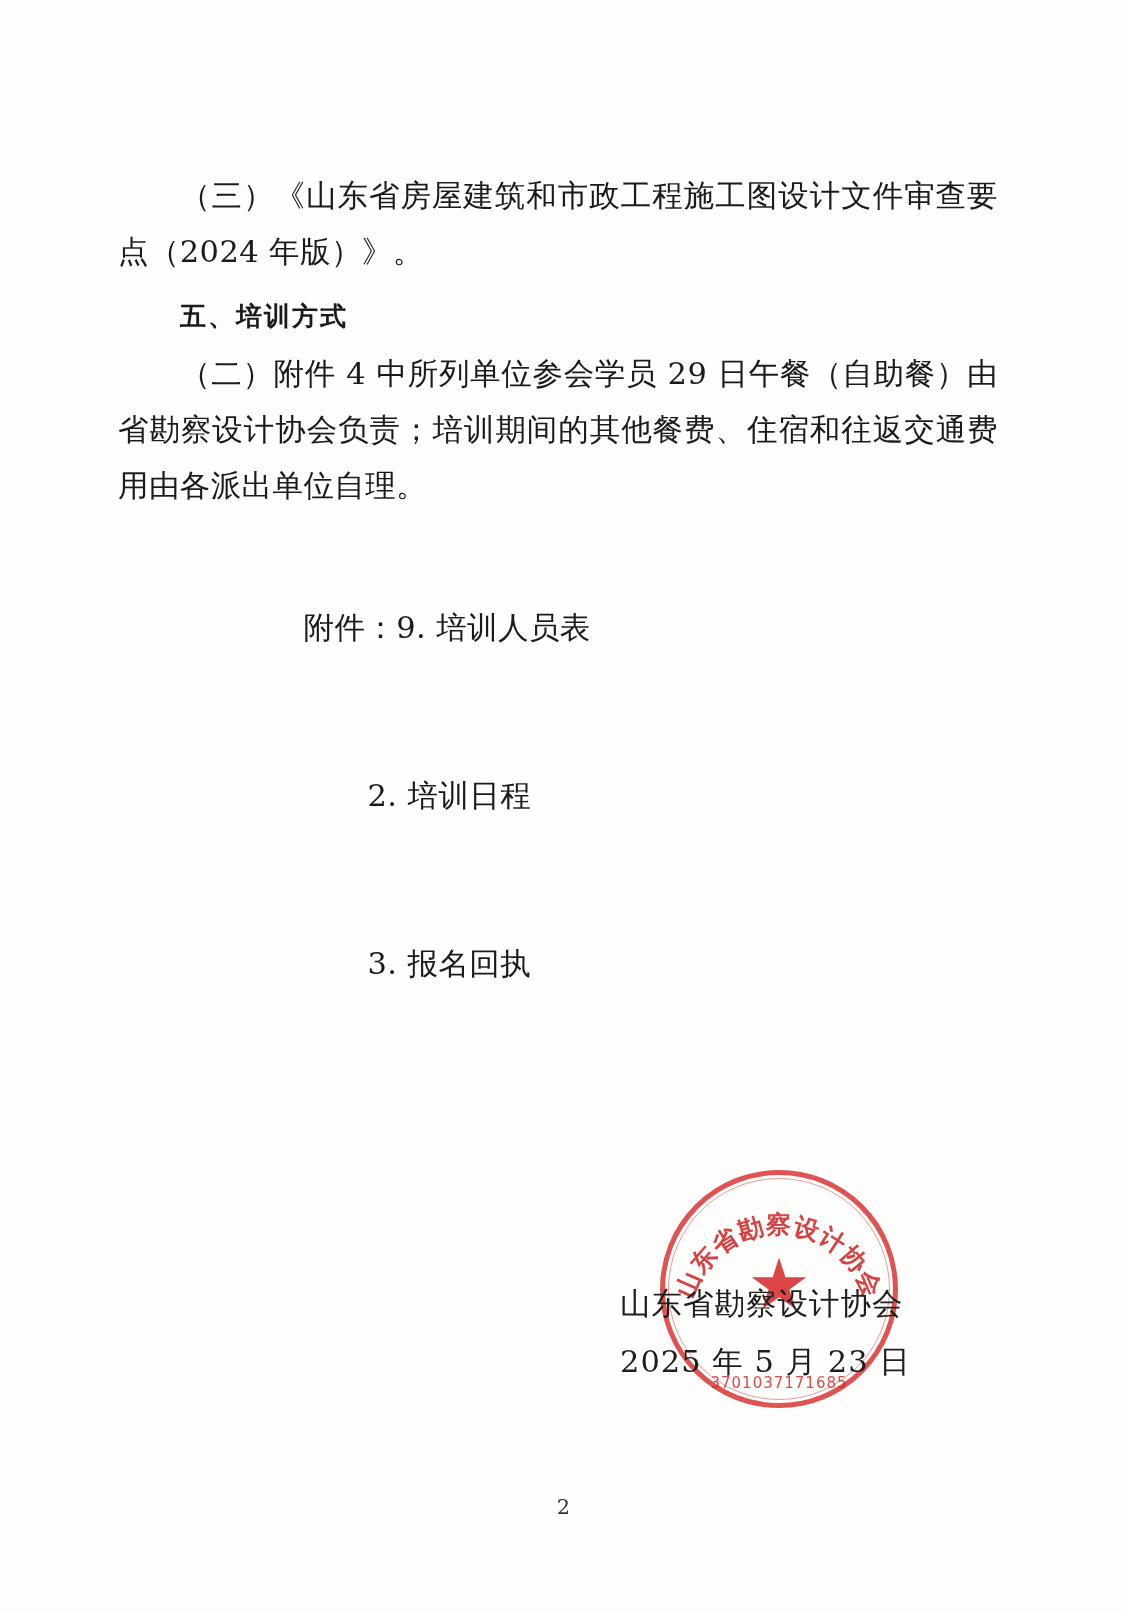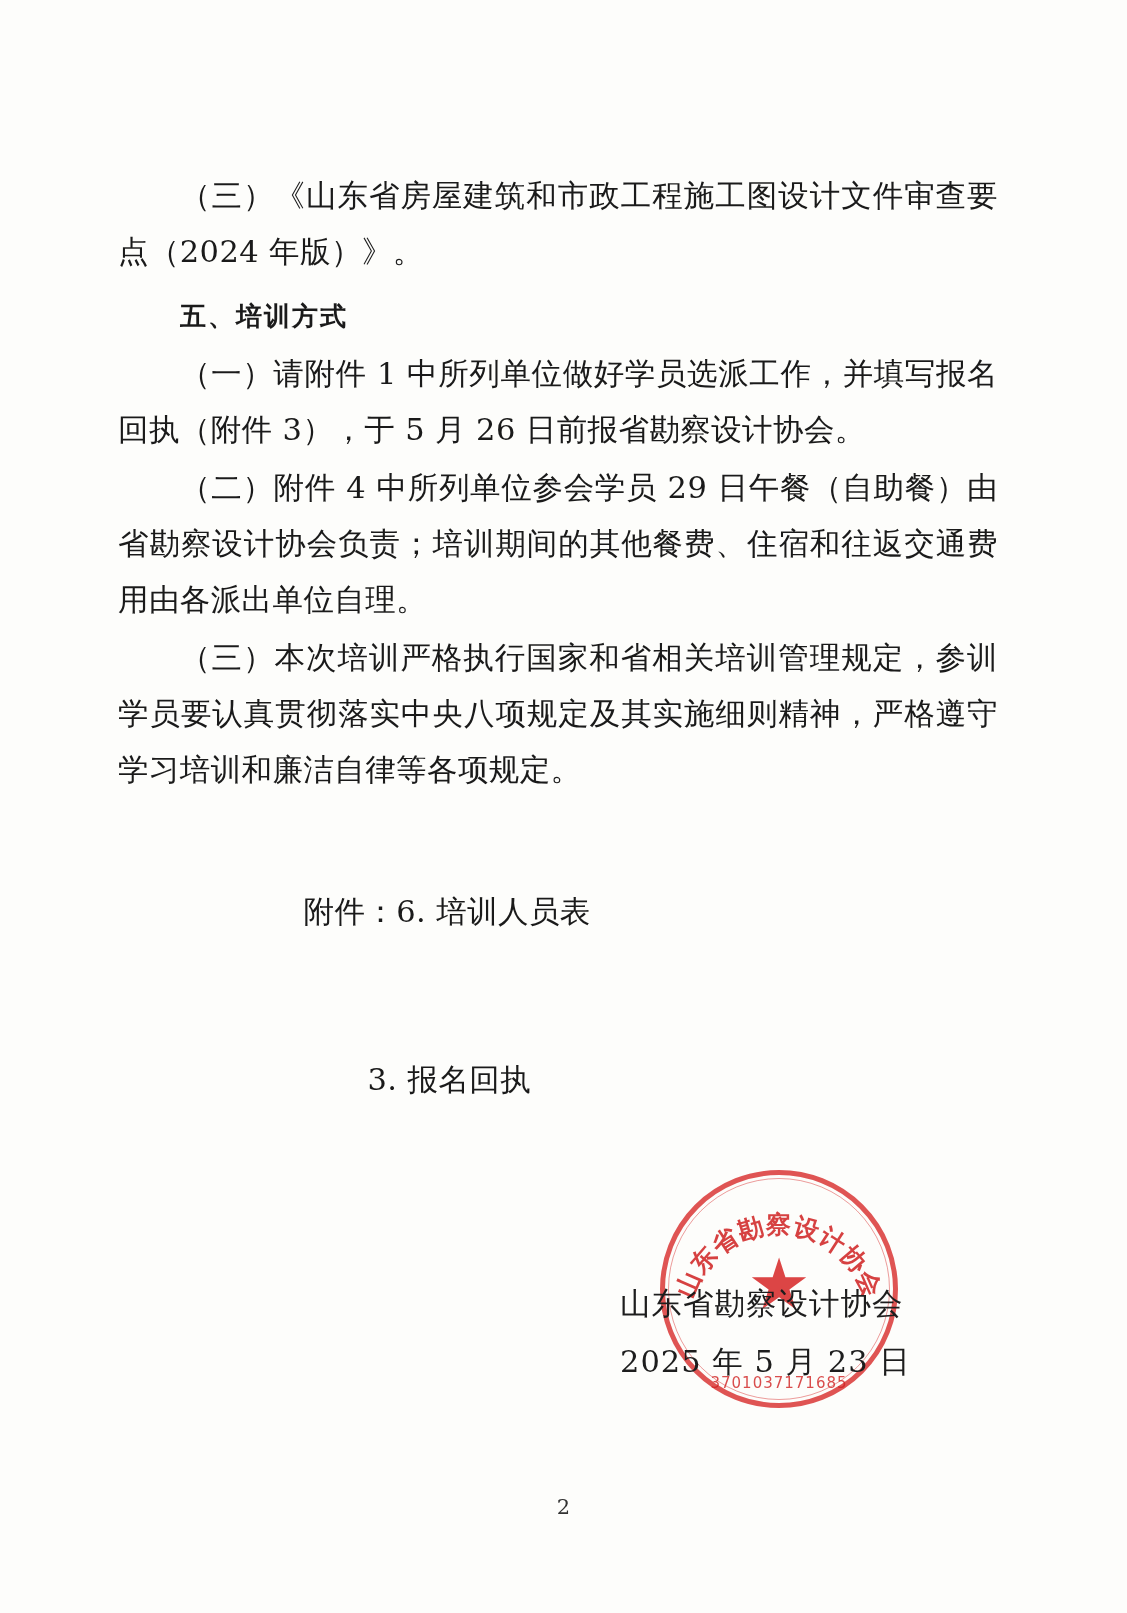--- a/index.html
+++ b/index.html
@@ -140,30 +140,31 @@
 <div class="page">
 
   <div class="content">
 
     <p class="body-text">（三）《山东省房屋建筑和市政工程施工图设计文件审查要点（2024 年版）》。</p>
 
     <h2 class="section-heading">五、培训方式</h2>
 
 
 
-    <p class="body-text">（一）请附件 1 中所列单位做好学员选派工作，并填写报名回执（附件 3），于 5 月 26 日前报省勘察设计协会。</p>
 
     <p class="body-text">（二）附件 4 中所列单位参会学员 29 日午餐（自助餐）由省勘察设计协会负责；培训期间的其他餐费、住宿和往返交通费用由各派出单位自理。</p>
 
-    <p class="body-text">（三）本次培训严格执行国家和省相关培训管理规定，参训学员要认真贯彻落实中央八项规定及其实施细则精神，严格遵守学习培训和廉洁自律等各项规定。</p>
 
 
     <div class="attach-block">
       <div class="attach-row">
-        <span class="label">附件：</span><span class="item">6. 培训人员表</span>
+        <span class="label">附件：</span><span class="item">9. 培训人员表</span>
+      </div>
+      <div class="attach-row sub">
+        <span class="item">2. 培训日程</span>
       </div>
       <div class="attach-row sub">
         <span class="item">3. 报名回执</span>
       </div>
     </div>
 
   </div>
 
   <div class="seal">
     <div class="ring"></div>

